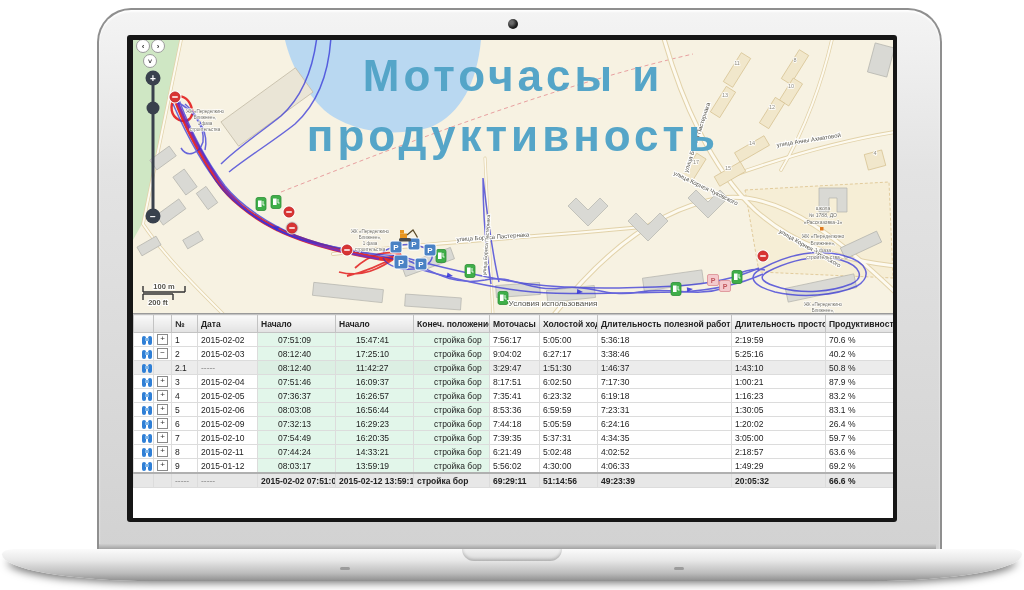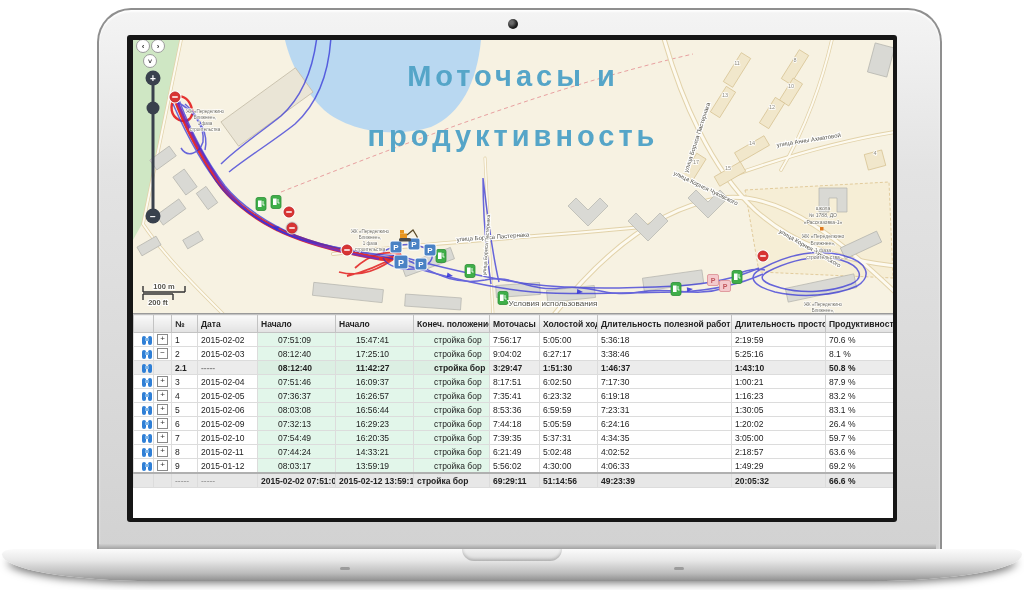--- a/index.html
+++ b/index.html
@@ -20,30 +20,30 @@
        border-radius:14px 14px 170px 170px / 6px 6px 30px 30px;
        box-shadow:0 7px 9px -5px rgba(0,0,0,.55);}
   .notch{position:absolute;left:462px;top:549px;width:100px;height:12px;
        background:linear-gradient(180deg,#f2f2f2,#d8d8d8);
        border-radius:0 0 14px 14px;box-shadow:inset 0 -2px 3px rgba(0,0,0,.18);}
   .foot{position:absolute;top:567px;width:10px;height:3px;background:#9b9b9b;border-radius:2px;}
   
   .screen{position:absolute;left:133px;top:40px;width:760px;height:478px;background:#fff;overflow:hidden;}
   .map-wrap{position:absolute;left:0;top:0;width:760px;height:273px;}
   .map-title{position:absolute;left:140px;top:6px;width:480px;text-align:center;
-       color:#55a5c8;font-weight:bold;font-size:29px;letter-spacing:4px;line-height:60px;
+       color:#55a5c8;font-weight:bold;font-size:44px;letter-spacing:4px;line-height:60px;
        pointer-events:none;}
   
   .tbl-wrap{position:absolute;left:0;top:273px;width:760px;height:205px;background:#fff;border-top:1px solid #9a9a9a;}
   table{border-collapse:collapse;width:760px;table-layout:fixed;font-size:8.5px;color:#222;}
   th{background:linear-gradient(180deg,#fafafa,#e2e2e2);border:1px solid #c3c3c3;
      font-weight:bold;text-align:left;padding:2px 3px;height:13px;white-space:nowrap;overflow:hidden;}
   td{border:1px solid #dcdcdc;padding:1px 3px;height:11px;white-space:nowrap;overflow:hidden;background:#fff;}
   td.g{background:#e2f6ea;padding-left:20px;}
-  tr.sub td{background:#ececec;font-weight:bold;}
+  tr.sub td{background:#ececec;}
   tr.sub td.g{background:#dcefe3;}
   td.c-binoc{text-align:center;padding:0;}
   td.c-binoc.pink{background:#f8d3d3;}
   td.c-exp{text-align:center;padding:0;}
   td.dash{color:#8a8a8a;}
   tr.total td{background:#e7e7e7;font-weight:bold;border-top:2px solid #b0b0b0;}
   tr.total td.dash{font-weight:normal;}
   .binoc{display:inline-block;width:4px;height:9px;background:#2f7fd6;border-radius:2px;
      box-shadow:6px 0 0 #2f7fd6;position:relative;vertical-align:middle;}
   .binoc::after{content:"";position:absolute;left:3px;top:2px;width:4px;height:3px;background:#7db4e8;}
@@ -387,21 +387,21 @@
             <td class="c-exp"><span class="expbox">−</span></td>
             <td class="">2</td>
             <td class="">2015-02-03</td>
             <td class="g">08:12:40</td>
             <td class="g">17:25:10</td>
             <td class="g">стройка бор</td>
             <td class="">9:04:02</td>
             <td class="">6:27:17</td>
             <td class="">3:38:46</td>
             <td class="">5:25:16</td>
-            <td class="">8.1 %</td>
+            <td class="">40.2 %</td>
           </tr>
           <tr class="sub">
             <td class="c-binoc"><span class="binoc"></span></td>
             <td class="c-exp"></td>
             <td class="">2.1</td>
             <td class="dash">-----</td>
             <td class="g">08:12:40</td>
             <td class="g">11:42:27</td>
             <td class="g">стройка бор</td>
             <td class="">3:29:47</td>

